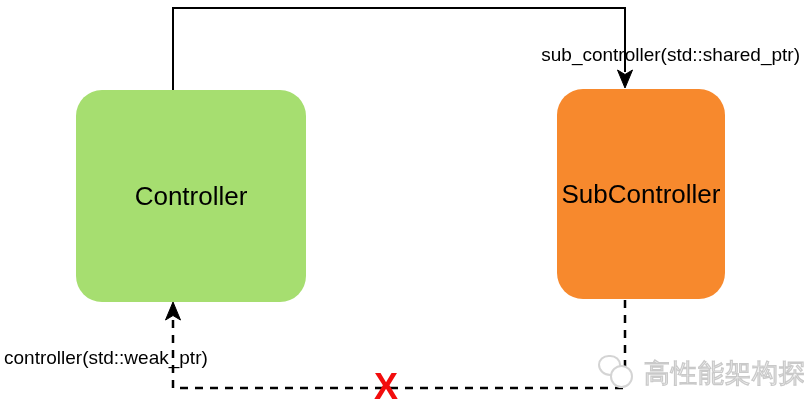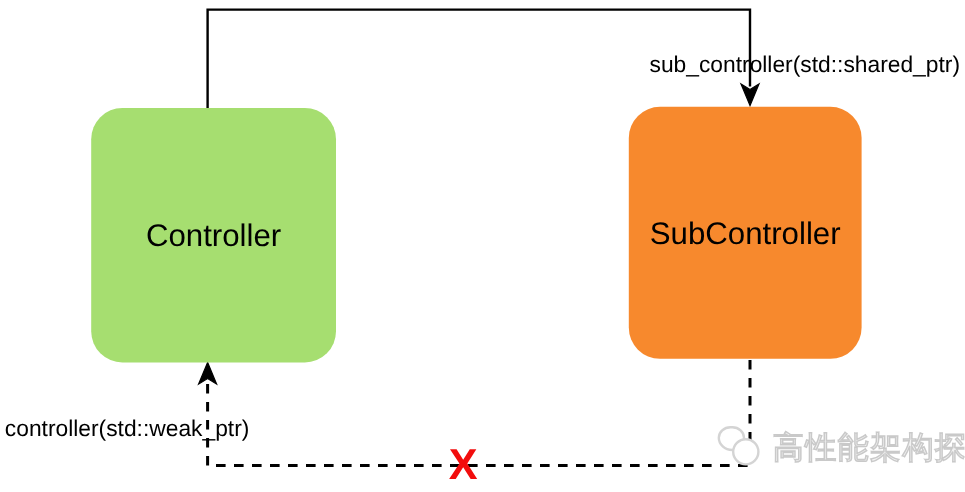--- a/index.html
+++ b/index.html
@@ -27,27 +27,27 @@
     display: flex;
     align-items: center;
     justify-content: center;
     border-radius: 26px;
     font-size: 26px;
     color: #000000;
   }
   .node-controller {
     left: 76px;
     top: 90px;
-    width: 204px;
+    width: 230px;
     height: 212px;
   }
   .node-subcontroller {
-    left: 524px;
+    left: 557px;
     top: 89px;
-    width: 194px;
+    width: 168px;
     height: 210px;
     justify-content: center;
   }
   .edge-label {
     position: absolute;
     font-size: 19px;
     color: #000000;
     white-space: nowrap;
   }
   .label-shared {

